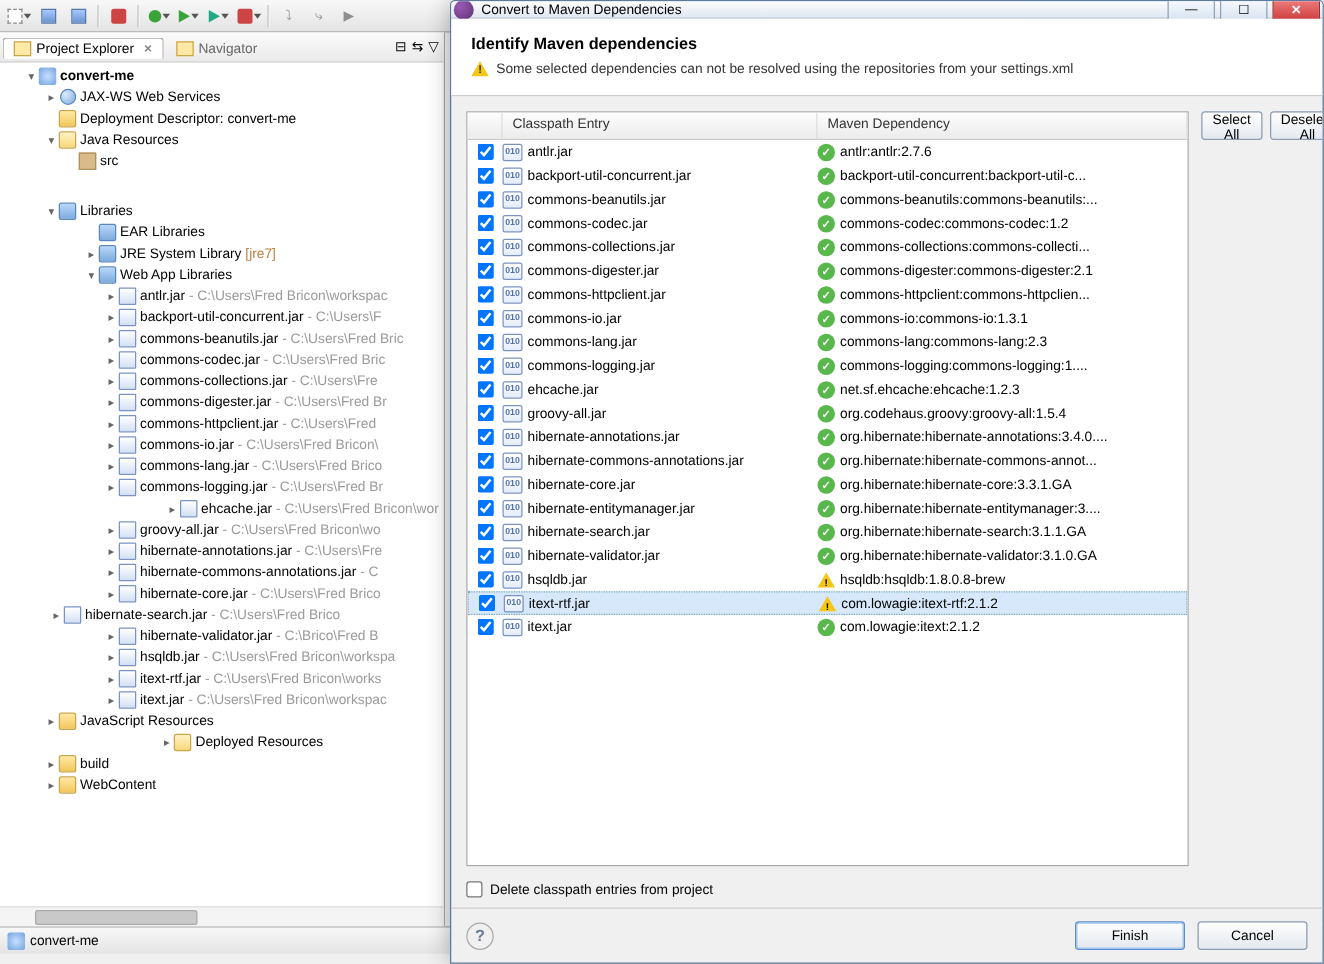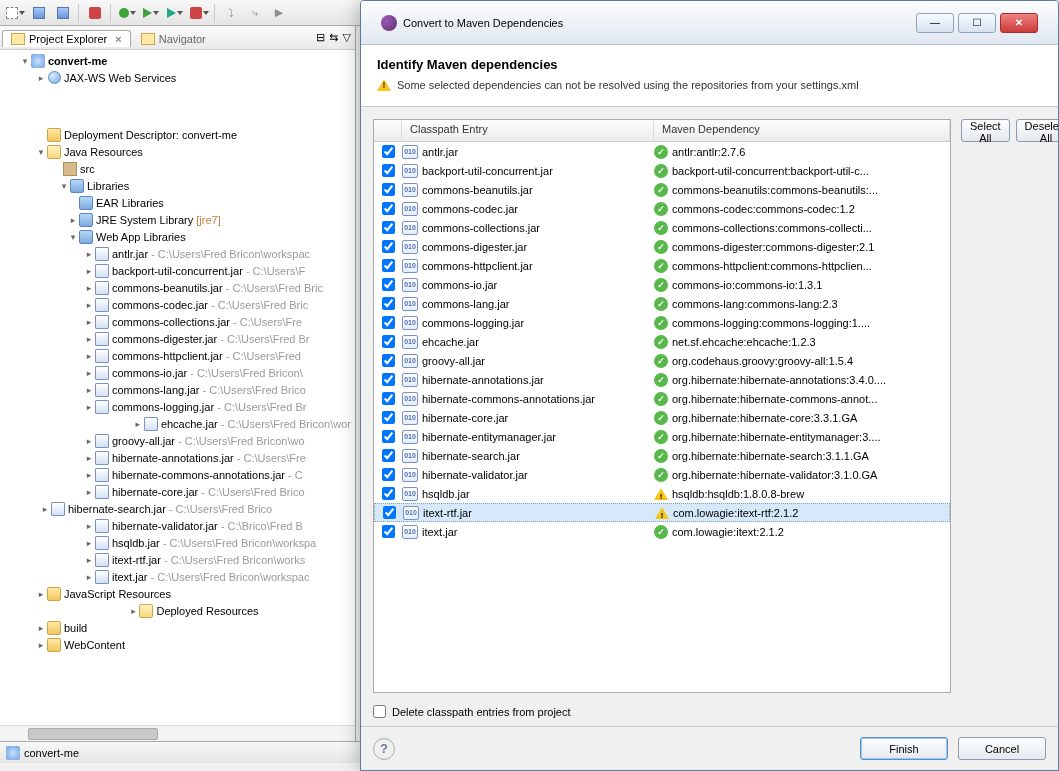--- a/index.html
+++ b/index.html
@@ -22,21 +22,21 @@
 .twisty{width:10px;text-align:center;color:#666;font-size:9px;user-select:none}
 .twisty.exp::before{content:"▾"}
 .twisty.col::before{content:"▸"}
 .twisty.none::before{content:""}
 .ticon{width:16px;height:16px;display:inline-flex;align-items:center;justify-content:center;margin-right:2px;font-size:10px}
 .lbl{}
 .lbl .path{color:#9a9a9a}
 .lbl .dec{color:#c08040}
 
 .dialog{position:absolute;left:360px;top:0;width:699px;height:771px;box-shadow:0 0 20px rgba(0,0,0,0.3);background:#f0f0f0;border:1px solid #5a7aa0;border-radius:4px 4px 0 0;overflow:hidden;display:flex;flex-direction:column}
-.titlebar{height:44px;background:linear-gradient(#fdfdfd,#e0e7f1);display:flex;align-items:center;padding:0 20px;border-bottom:1px solid #b8c4d4}
+.titlebar{height:14px;background:linear-gradient(#fdfdfd,#e0e7f1);display:flex;align-items:center;padding:0 2px;border-bottom:1px solid #b8c4d4}
 .titlebar .appicon{width:16px;height:16px;background:radial-gradient(circle at 30% 30%,#9b59b6,#5e3370);border-radius:50%;margin-right:6px}
 .winbtns{margin-left:auto;display:flex;gap:4px}
 .winbtn{width:38px;height:20px;border:1px solid #8ea2b8;border-radius:3px;background:linear-gradient(#f7fbff,#d6e2ef);display:flex;align-items:center;justify-content:center;font-size:10px;font-family:Arial}
 .winbtn.close{background:linear-gradient(#f08080,#cc3b3b);border-color:#a03030;color:#fff;font-weight:bold}
 .dlg-header{background:#fff;padding:12px 16px 14px;border-bottom:1px solid #ccc}
 .dlg-title{font-size:13px;font-weight:bold;margin-bottom:6px}
 .dlg-msg{display:flex;align-items:center;gap:6px;color:#333}
 .warn-icon{width:14px;height:14px;display:inline-flex;align-items:center;justify-content:center}
 .warn-icon::before{content:"";width:0;height:0;border-left:7px solid transparent;border-right:7px solid transparent;border-bottom:12px solid #f5c518;position:relative}
 .warn-icon::after{content:"!";position:absolute;font-weight:bold;font-size:9px;color:#333}
@@ -155,42 +155,42 @@
           </span>
           <span class="lbl"><b>convert-me</b></span>
         </div>
         <div class="tree-row" style="padding-left: 36px;">
           <span class="twisty col"></span>
           <span class="ticon">
             <span class="ic ic-globe"></span>
           </span>
           <span class="lbl">JAX-WS Web Services</span>
         </div>
-        <div class="tree-row" style="padding-left: 36px; margin-top: 40px;">
+        <div class="tree-row" style="padding-left: 36px;">
           <span class="twisty none"></span>
           <span class="ticon">
             <span class="ic ic-folder"></span>
           </span>
           <span class="lbl">Deployment Descriptor: convert-me</span>
         </div>
         <div class="tree-row" style="padding-left: 36px;">
           <span class="twisty exp"></span>
           <span class="ticon">
             <span class="ic ic-folder-open"></span>
           </span>
           <span class="lbl">Java Resources</span>
         </div>
         <div class="tree-row" style="padding-left: 52px;">
           <span class="twisty none"></span>
           <span class="ticon">
             <span class="ic ic-pkg"></span>
           </span>
           <span class="lbl">src</span>
         </div>
-        <div class="tree-row" style="padding-left: 59px;">
+        <div class="tree-row" style="padding-left: 36px; margin-top: 23px;">
           <span class="twisty exp"></span>
           <span class="ticon">
             <span class="ic ic-lib"></span>
           </span>
           <span class="lbl">Libraries</span>
         </div>
         <div class="tree-row" style="padding-left: 68px;">
           <span class="twisty none"></span>
           <span class="ticon">
             <span class="ic ic-lib"></span>

